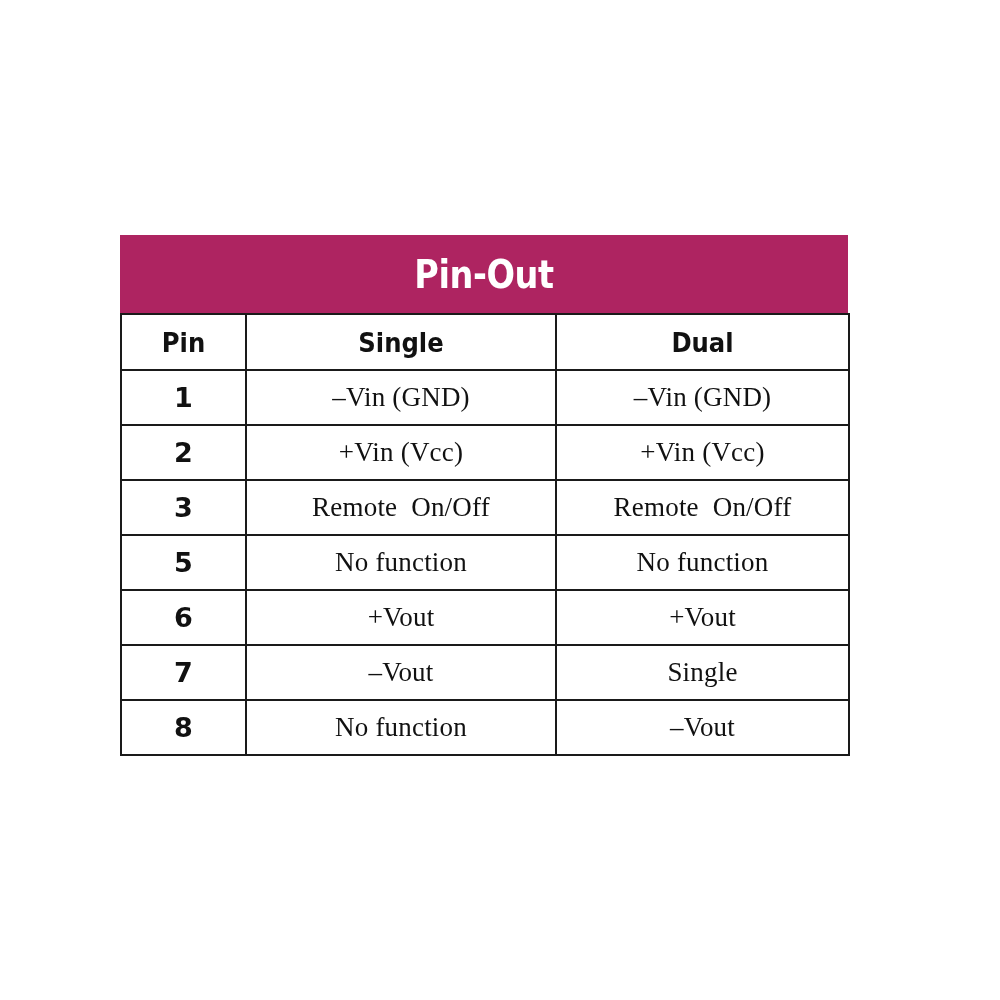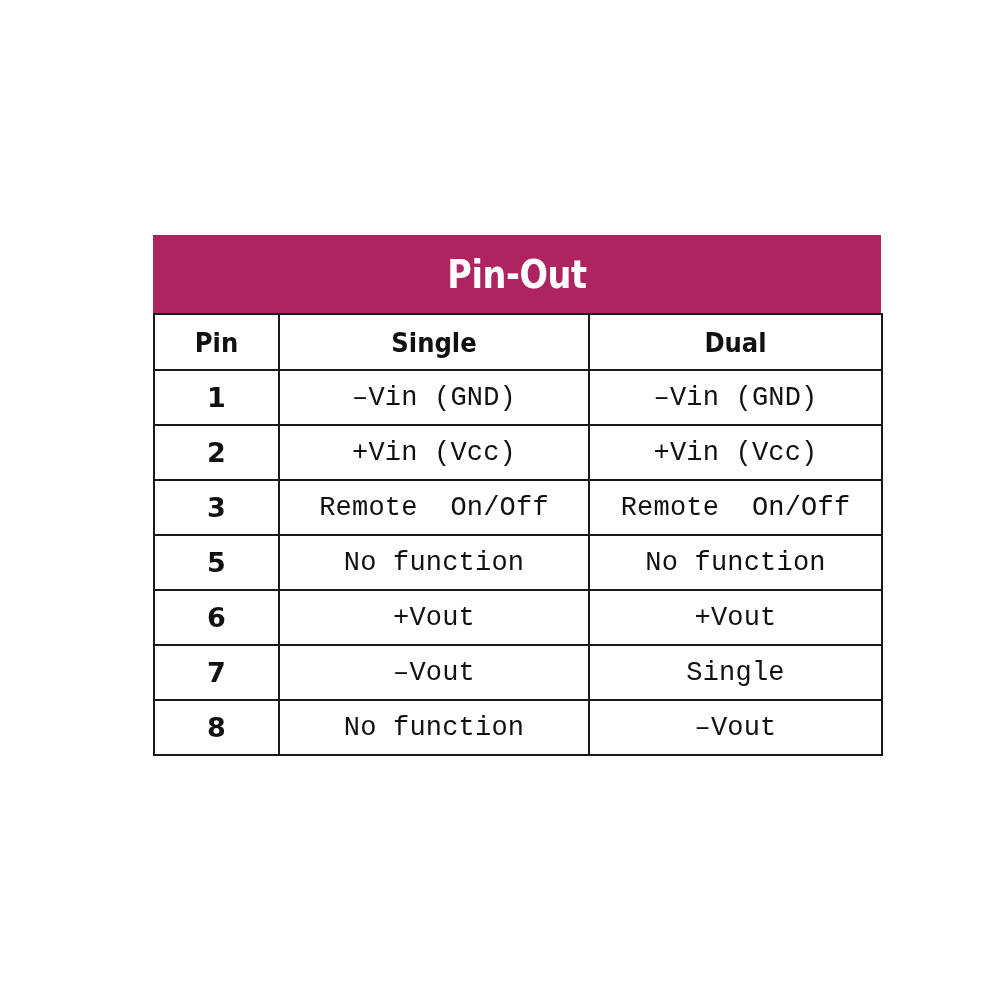--- a/index.html
+++ b/index.html
@@ -18,21 +18,21 @@
     position: relative;
     width: 1000px;
     height: 1000px;
     background: #ffffff;
     overflow: hidden;
   }
 
   
   #pinout-table {
     position: absolute;
-    left: 153px;
+    left: 120px;
     top: 235px;
     width: 728px;          
     box-sizing: border-box;
     background: #404040;
   }
 
   
   .table-title-bar {
     height: 78px;
     background: #ae2461;
@@ -89,21 +89,21 @@
     height: 56px;
   }
 
   table.pinout tbody td.pin-cell {
     font-family: "DejaVu Sans", sans-serif;
     font-weight: bold;
     font-size: 27px;
   }
 
   table.pinout tbody td.val-cell {
-    font-family: Liberation Mono, monospace;
+    font-family: Liberation Serif, serif;
     font-weight: normal;
     font-size: 27px;
     letter-spacing: 0.2px;
   }
 </style>
 </head>
 <body>
 
 <div id="page">
 

